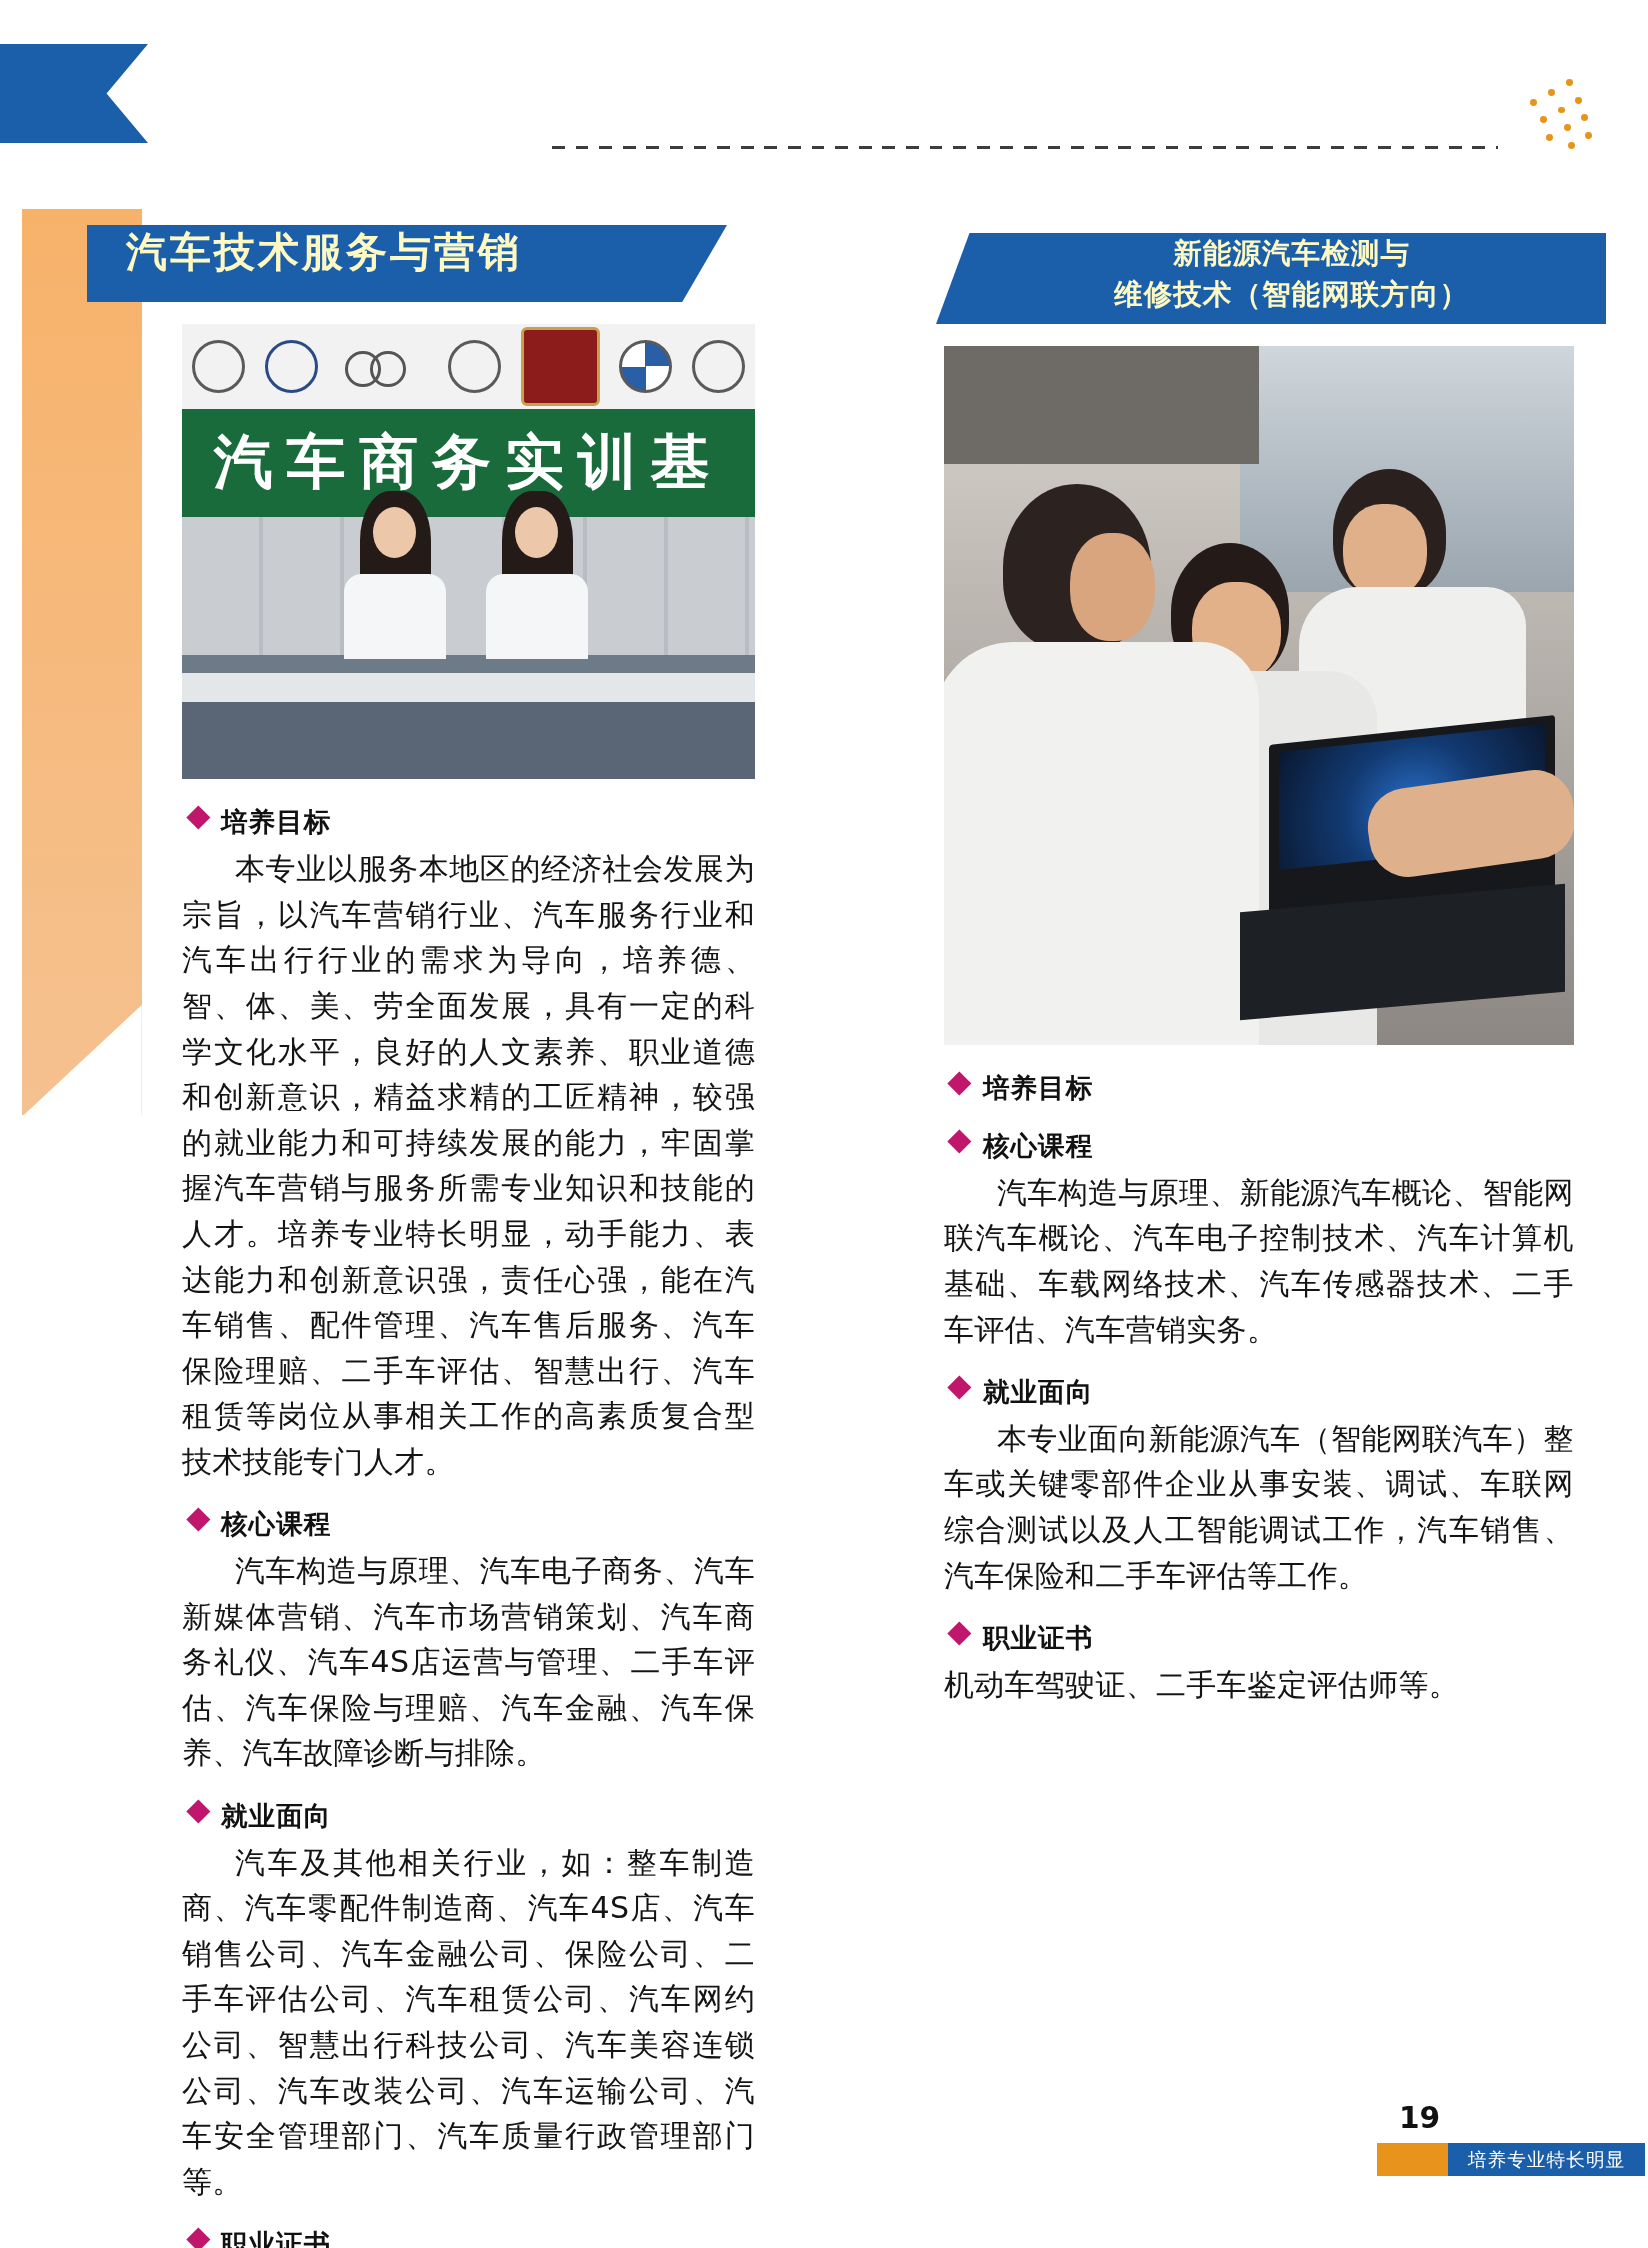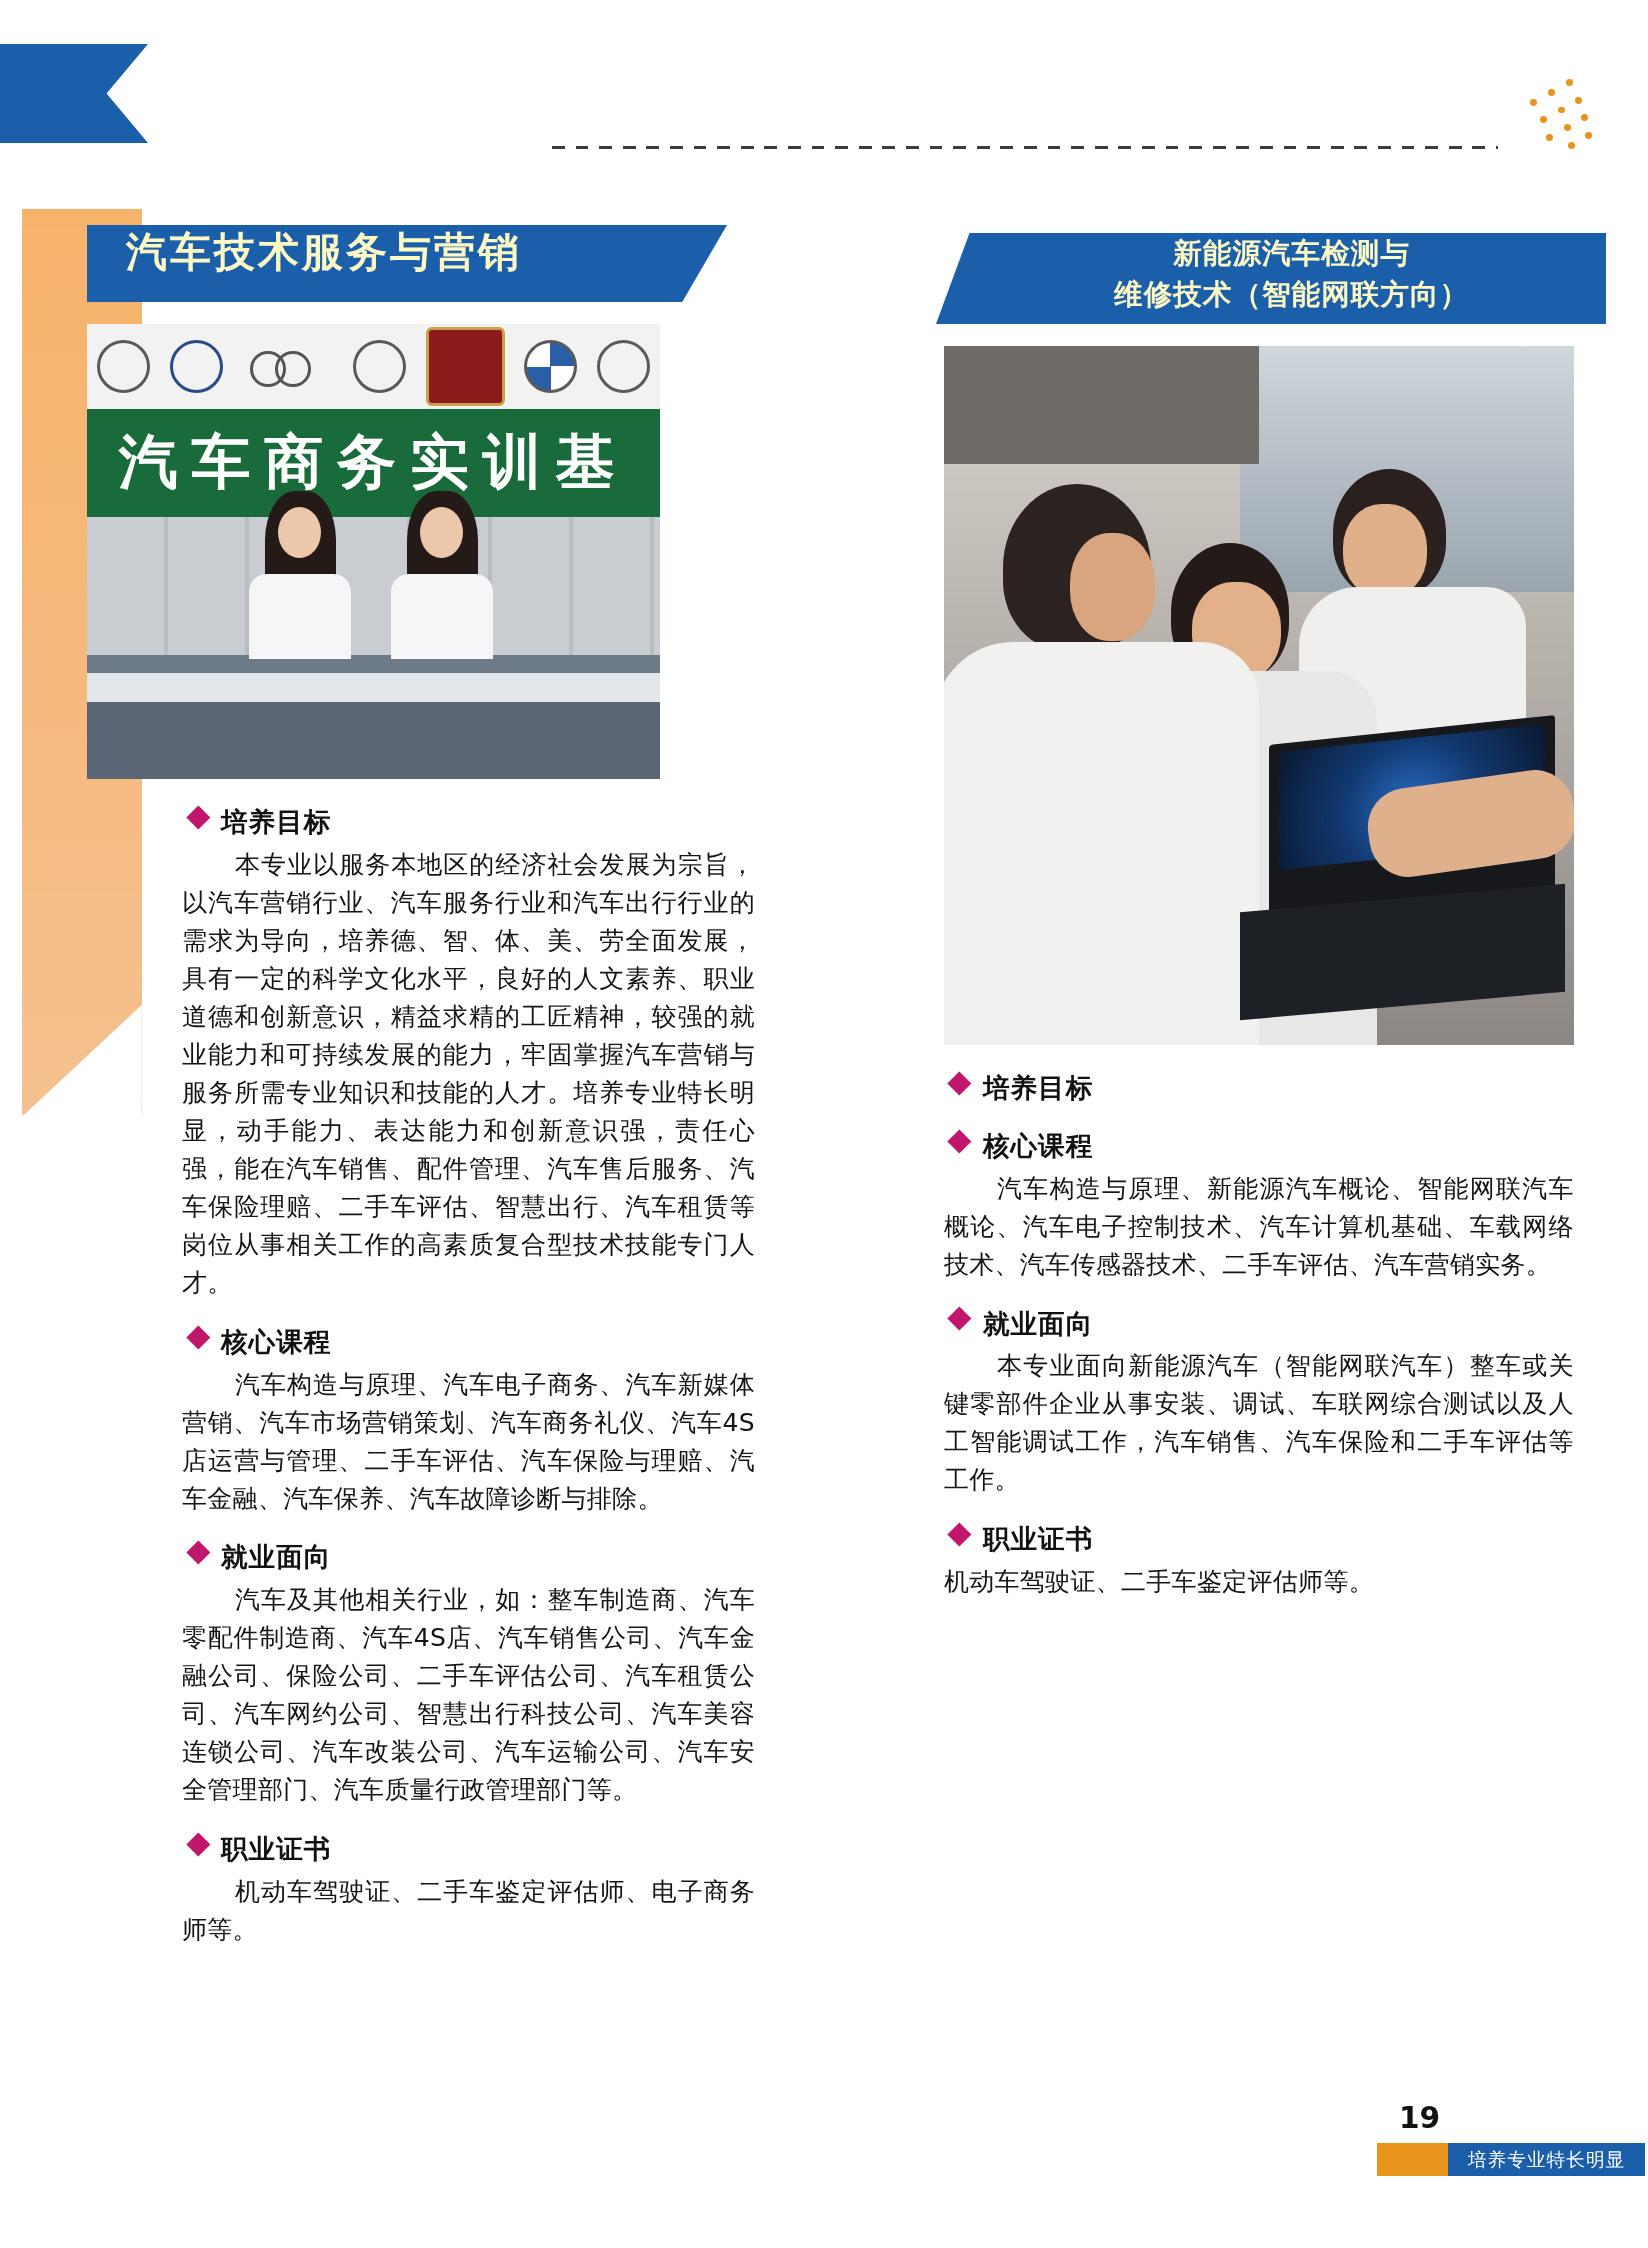--- a/index.html
+++ b/index.html
@@ -142,20 +142,21 @@
   
   .photo {
     position: relative;
     overflow: hidden;
     background: #243040;
   }
   .photo-left {
     margin-top: 21.7px;
     width: 573px;
     height: 455px;
+    margin-left: 95px;
   }
   .photo-right {
     margin-top: 21.7px;
     width: 630px;
     height: 699px;
     margin-left: 7.9px;
   }
 
   
   .pl-bg {
@@ -277,21 +278,21 @@
   .sub-head .diamond {
     position: absolute;
     left: -31.5px;
     top: 4.9px;
     width: 16.7px;
     height: 16.7px;
     background: #c0166b;
     transform: rotate(45deg);
   }
   .para {
-    font-size: 25px;
+    font-size: 30px;
     line-height: 1.52;
     text-align: justify;
     text-justify: inter-ideograph;
     text-indent: 53px;
     margin: 2px 0 2px 0;
     letter-spacing: 0.3px;
   }
   .para.noindent { text-indent: 0; }
 
   

